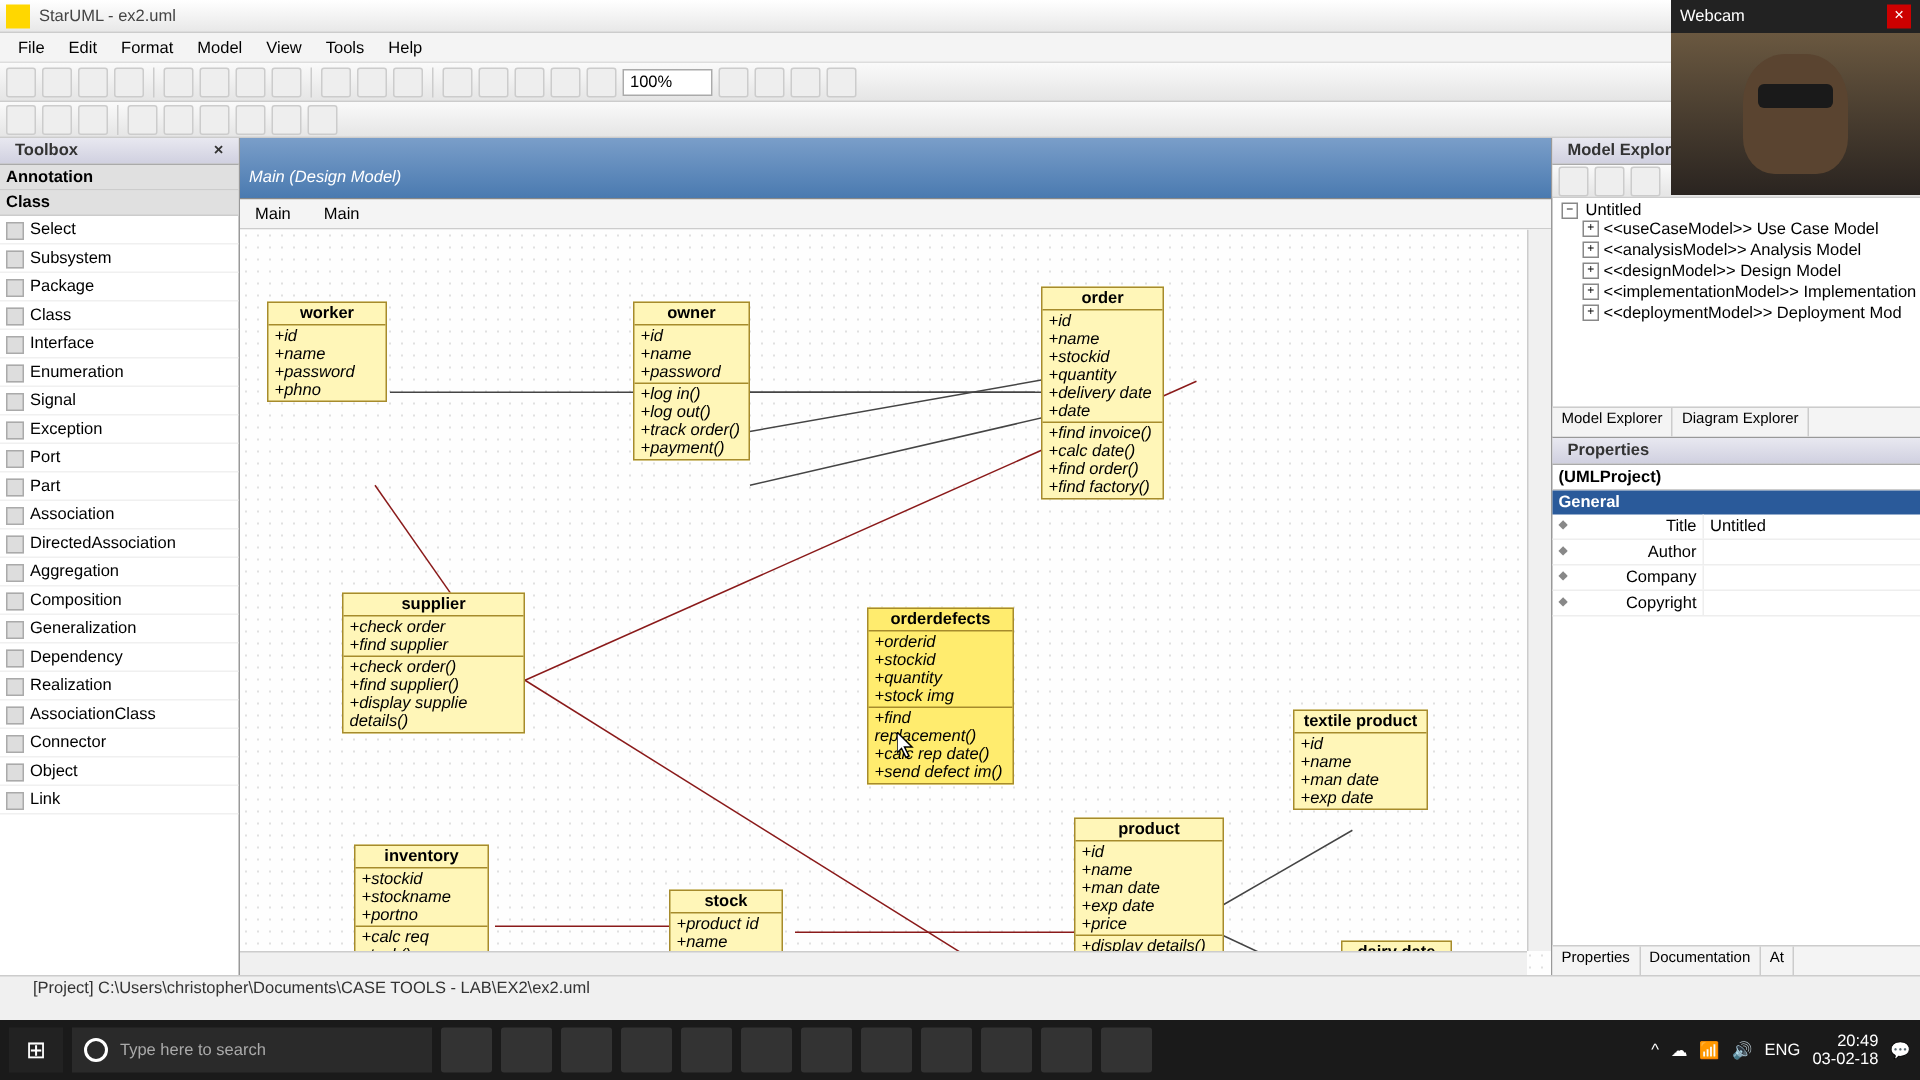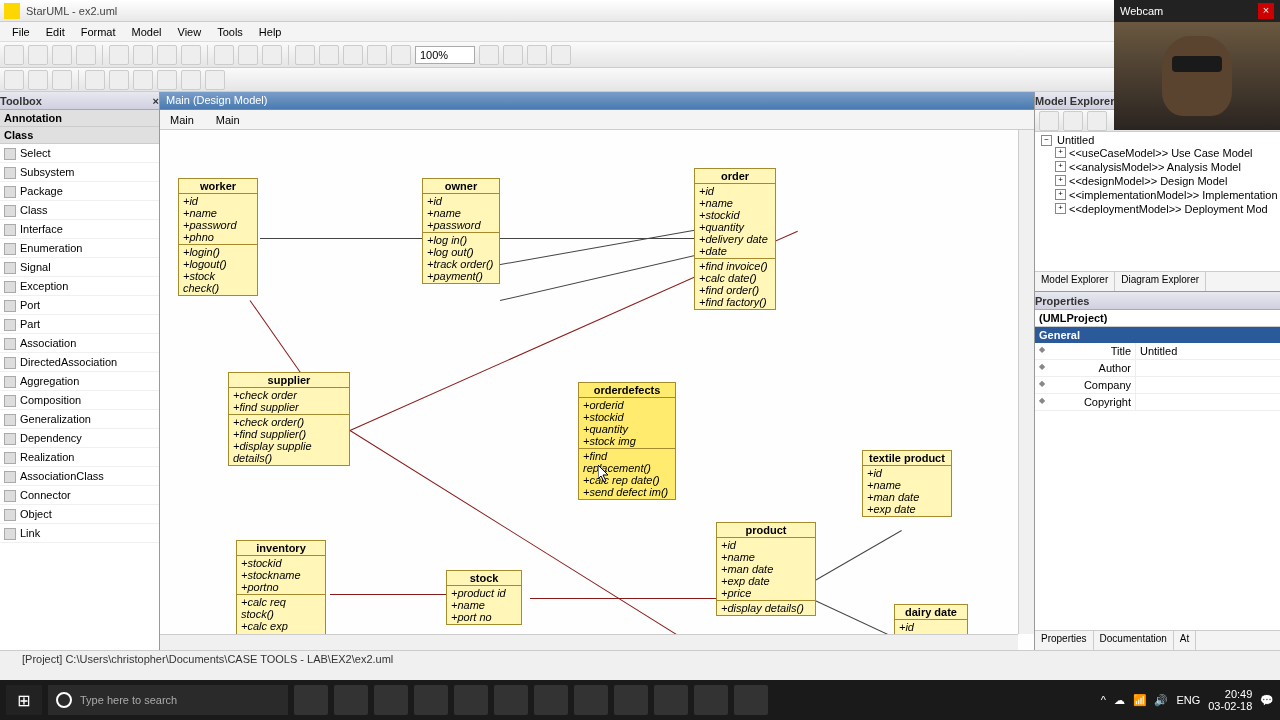--- a/index.html
+++ b/index.html
@@ -20,28 +20,28 @@
 .tsep { width:1px; height:20px; background:#ccc; margin:0 2px; }
 .zoom { width:60px; height:18px; border:1px solid #aaa; padding:0 4px; background:#fff; }
 
 .toolbar2 { height: 24px; background: linear-gradient(#fafafa,#e5e5e5); border-bottom:1px solid #ccc; display:flex; align-items:center; padding:0 4px; gap:4px; }
 
 
 .main { display:flex; height: 558px; }
 
 
 .toolbox { width: 160px; background:#fff; border-right:1px solid #999; display:flex; flex-direction:column; }
-.panel-title { background: linear-gradient(#e8e8f0,#d0d0e0); height:18px; padding:2px 0; border-bottom:1px solid #aaa; display:flex; align-items:center; justify-content:space-between; font-weight:bold; color:#333; }
+.panel-title { background: linear-gradient(#e8e8f0,#d0d0e0); height:18px; padding:2px 10px; border-bottom:1px solid #aaa; display:flex; justify-content:space-between; font-weight:bold; color:#333; }
 .section-hdr { background:#e0e0e0; padding:2px 4px; border-bottom:1px solid #ccc; font-weight:bold; }
 .tool-item { padding:3px 6px 3px 20px; cursor:pointer; border-bottom:1px solid #f0f0f0; position:relative; }
 .tool-item::before { content:""; position:absolute; left:4px; top:4px; width:10px; height:10px; background:#ddd; border:1px solid #aaa; }
 
 
 .canvas-wrap { flex:1; display:flex; flex-direction:column; background:#fff; }
-.canvas-tab { height:18px; background: linear-gradient(#7a9ec9,#4a7ab0); color:#fff; padding:2px 6px; border-bottom:1px solid #888; }
+.canvas-tab { height:18px; background: linear-gradient(#7a9ec9,#4a7ab0); color:#fff; padding:20px 6px; border-bottom:1px solid #888;font-style:italic; }
 .canvas-tabs2 { height:20px; background:#f4f4f4; display:flex; align-items:center; padding:0 4px; gap:10px; border-bottom:1px solid #ccc; }
 .canvas-tabs2 span { padding:2px 6px; }
 .canvas { flex:1; background:#fefefe; background-image: radial-gradient(#e0e0e0 0.5px, transparent 0.5px); background-size:8px 8px; position:relative; overflow:hidden; }
 
 
 .uml { position:absolute; background:#fff6b8; border:1px solid #a68b2c; font-size:10px; }
 .uml.sel { background:#ffec6e; }
 .uml-title { text-align:center; font-weight:bold; border-bottom:1px solid #a68b2c; padding:1px 4px; }
 .uml-sec { border-bottom:1px solid #a68b2c; padding:1px 4px; }
 .uml-sec:last-child { border-bottom:none; }
@@ -212,25 +212,20 @@
       <div class="line thin" style="left:340px; top:170px; width:250px; transform:rotate(-13deg);"></div>
 
       <div class="uml" style="left:18px; top:48px; width:80px;">
         <div class="uml-title">worker</div>
         <div class="uml-sec">
           <div>+id</div>
           <div>+name</div>
           <div>+password</div>
           <div>+phno</div>
         </div>
-        <div class="uml-sec">
-          <div>+login()</div>
-          <div>+logout()</div>
-          <div>+stock check()</div>
-        </div>
       </div>
 
       <div class="uml" style="left:262px; top:48px; width:78px;">
         <div class="uml-title">owner</div>
         <div class="uml-sec">
           <div>+id</div>
           <div>+name</div>
           <div>+password</div>
         </div>
         <div class="uml-sec">

